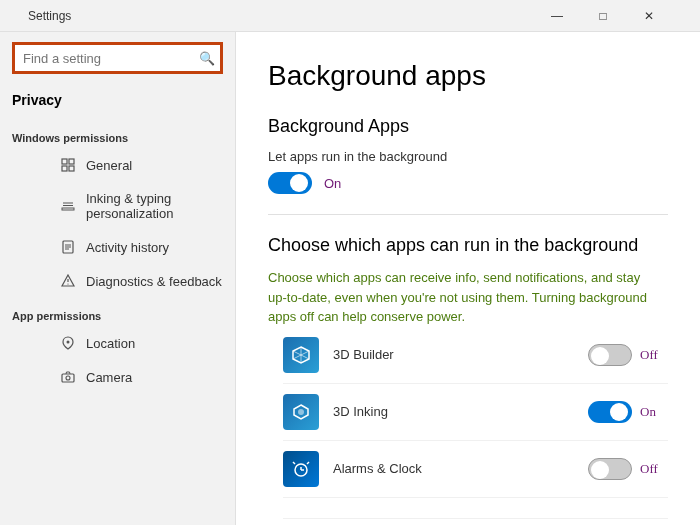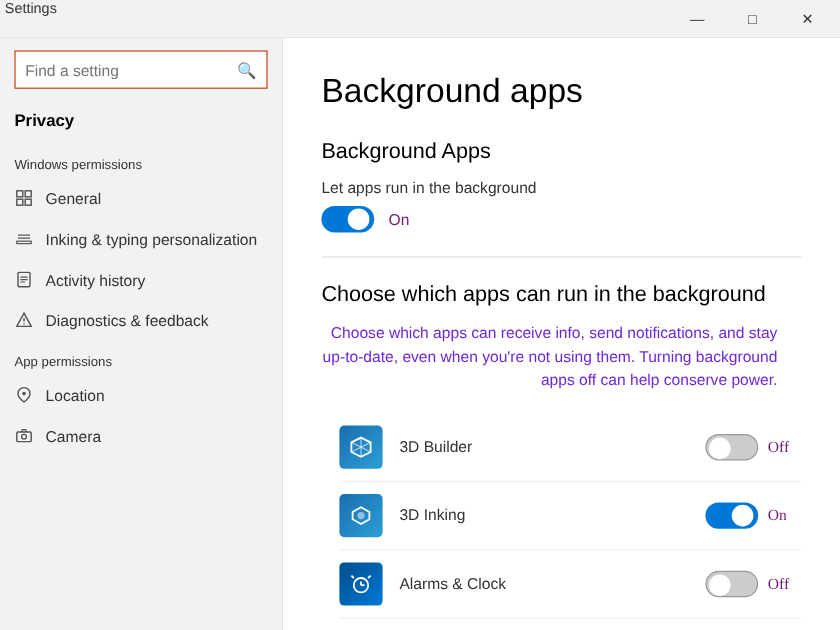--- a/index.html
+++ b/index.html
@@ -11,21 +11,22 @@
       height: 525px;
       overflow: hidden;
       display: flex;
       flex-direction: column;
     }
     
     .titlebar {
       background: #f2f2f2;
       height: 32px;
       display: flex;
-      padding: 0 4px;
+      align-items: center;
+      padding: 0 28px;
       border-bottom: 1px solid #e0e0e0;
       flex-shrink: 0;
     }
     .titlebar-title {
       font-size: 12px;
       color: #333;
       flex: 1;
     }
     .titlebar-controls {
       display: flex;
@@ -59,55 +60,56 @@
       flex-direction: column;
       flex-shrink: 0;
       overflow-y: auto;
       border-right: 1px solid #e0e0e0;
     }
     .search-box {
       margin: 10px 12px;
       display: flex;
       align-items: center;
       background: white;
-      border: 1px solid #c2410c;
+      border: 3px solid #c2410c;
       height: 32px;
       padding: 0 8px;
     }
     .search-box input {
       border: none;
       outline: none;
       flex: 1;
       font-size: 13px;
       background: transparent;
       color: #333;
     }
     .search-icon-svg {
       color: #666;
       font-size: 13px;
     }
     .sidebar-section-header {
       font-size: 11px;
       color: #333;
-      font-weight: 400;
+      font-weight: 700;
       padding: 12px 12px 4px 12px;
     }
     .privacy-header {
       font-size: 14px;
       font-weight: 600;
       color: #000;
       padding: 8px 12px 12px 12px;
     }
     .sidebar-item {
       display: flex;
       align-items: center;
       padding: 9px 12px;
       cursor: pointer;
       color: #333;
       gap: 10px;
+      margin-left: 48px;
     }
     .sidebar-icon {
       width: 16px;
       height: 16px;
       display: flex;
       align-items: center;
       justify-content: center;
       font-size: 14px;
       flex-shrink: 0;
     }
@@ -139,25 +141,23 @@
       margin-bottom: 8px;
     }
     .toggle-label { font-size: 13px; color: #333; }
     .divider {
       border: none;
       border-top: 1px solid #e0e0e0;
       margin: 20px 0;
     }
     .section-desc {
       font-size: 13px;
-      color: #6d28d9;
+      color: #4d7c0f;
       line-height: 1.5;
-      margin-bottom: 18px;
       max-width: 380px;
-      text-align: right;
     }
     
     .toggle {
       width: 44px;
       height: 22px;
       border-radius: 11px;
       position: relative;
       cursor: pointer;
       flex-shrink: 0;
     }

